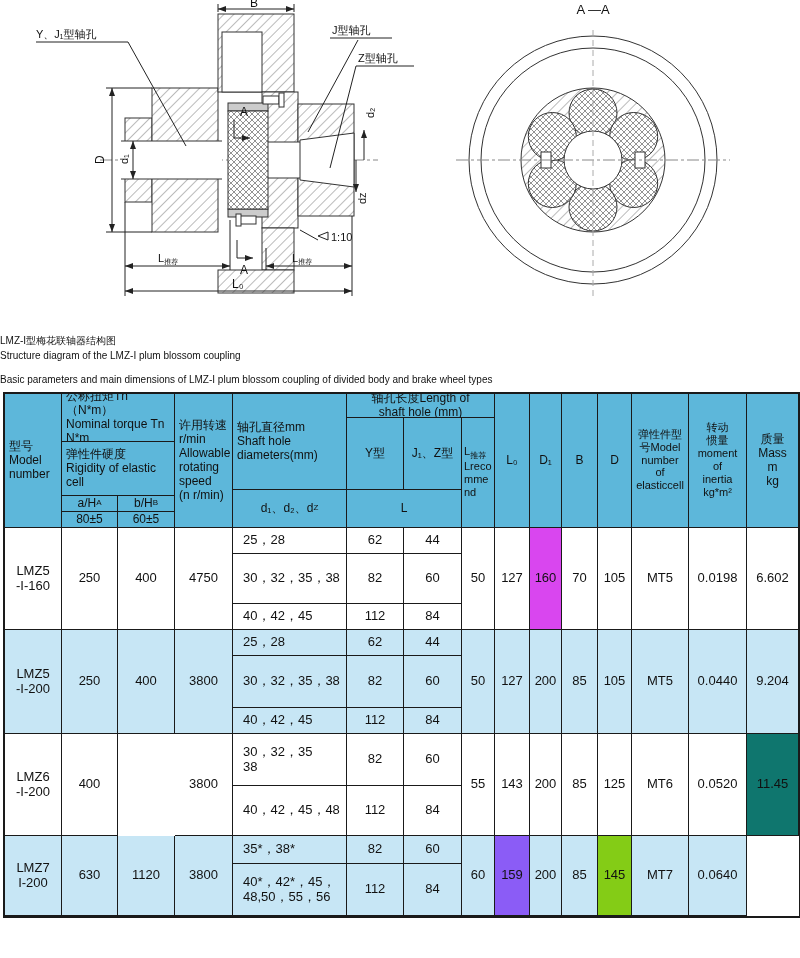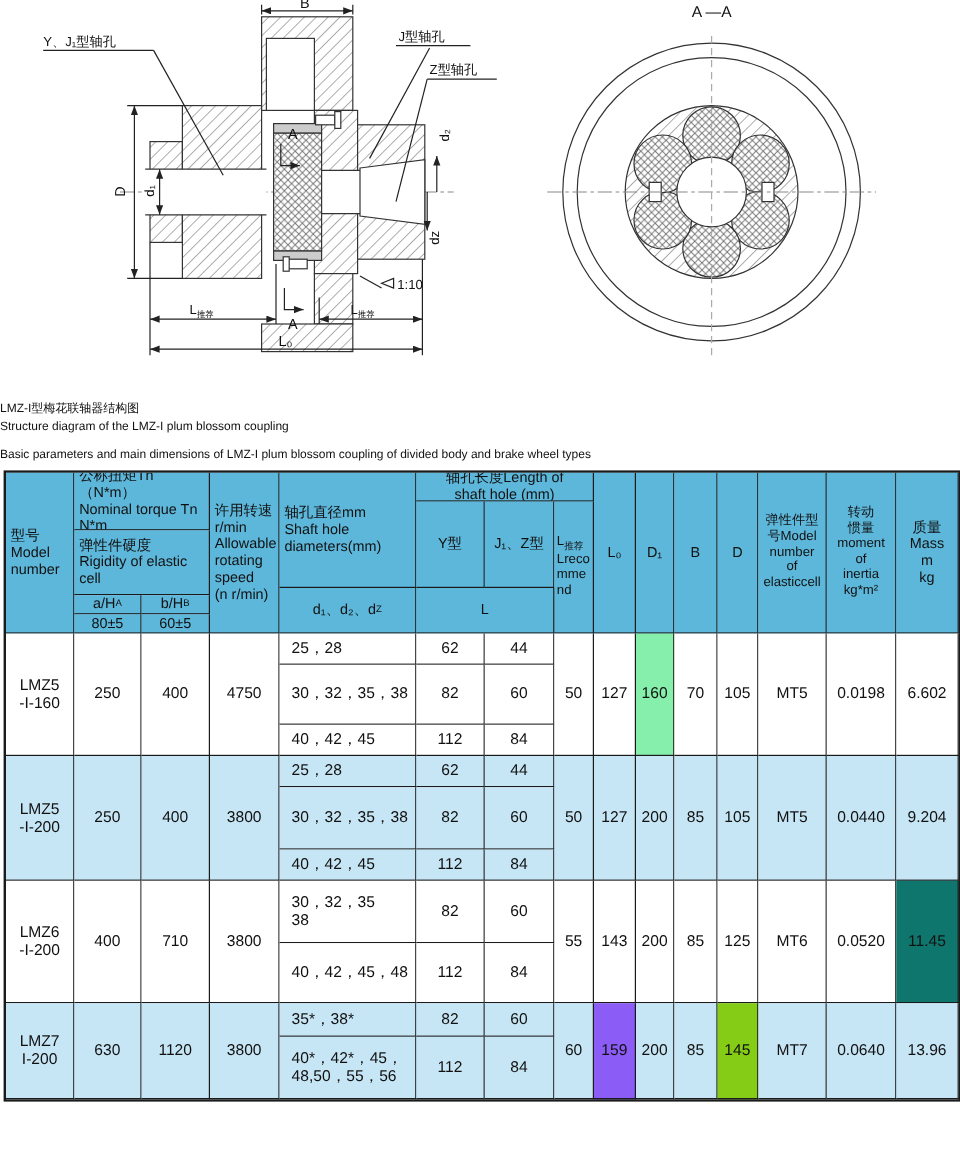--- a/index.html
+++ b/index.html
@@ -219,21 +219,21 @@
     <div class="cell dc" style="grid-area: 7 / 6 / 8 / 7; background: rgb(255, 255, 255);">62</div>
     <div class="cell dc" style="grid-area: 7 / 7 / 8 / 8; background: rgb(255, 255, 255);">44</div>
     <div class="cell dc dleft" style="grid-area: 8 / 5 / 9 / 6; background: rgb(255, 255, 255);">30，32，35，38</div>
     <div class="cell dc" style="grid-area: 8 / 6 / 9 / 7; background: rgb(255, 255, 255);">82</div>
     <div class="cell dc" style="grid-area: 8 / 7 / 9 / 8; background: rgb(255, 255, 255);">60</div>
     <div class="cell dc dleft" style="grid-area: 9 / 5 / 10 / 6; background: rgb(255, 255, 255);">40，42，45</div>
     <div class="cell dc" style="grid-area: 9 / 6 / 10 / 7; background: rgb(255, 255, 255);">112</div>
     <div class="cell dc" style="grid-area: 9 / 7 / 10 / 8; background: rgb(255, 255, 255);">84</div>
     <div class="cell dc" style="grid-area: 7 / 8 / 10 / 9; background: rgb(255, 255, 255);">50</div>
     <div class="cell dc" style="grid-area: 7 / 9 / 10 / 10; background: rgb(255, 255, 255);">127</div>
-    <div class="cell dc" style="grid-area: 7 / 10 / 10 / 11; background: #86efac;">160</div>
+    <div class="cell dc" style="grid-area: 7 / 10 / 10 / 11; background: #d946ef;">160</div>
     <div class="cell dc" style="grid-area: 7 / 11 / 10 / 12; background: rgb(255, 255, 255);">70</div>
     <div class="cell dc" style="grid-area: 7 / 12 / 10 / 13; background: rgb(255, 255, 255);">105</div>
     <div class="cell dc" style="grid-area: 7 / 13 / 10 / 14; background: rgb(255, 255, 255);">MT5</div>
     <div class="cell dc" style="grid-area: 7 / 14 / 10 / 15; background: rgb(255, 255, 255);">0.0198</div>
     <div class="cell dc" style="grid-area: 7 / 15 / 10 / 16; background: rgb(255, 255, 255);">6.602</div>
     <div class="cell dc" style="grid-area: 10 / 1 / 13 / 2; background: rgb(199, 230, 245);">LMZ5
 -I-200</div>
     <div class="cell dc" style="grid-area: 10 / 2 / 13 / 3; background: rgb(199, 230, 245);">250</div>
     <div class="cell dc" style="grid-area: 10 / 3 / 13 / 4; background: rgb(199, 230, 245);">400</div>
     <div class="cell dc" style="grid-area: 10 / 4 / 13 / 5; background: rgb(199, 230, 245);">3800</div>
@@ -250,21 +250,20 @@
     <div class="cell dc" style="grid-area: 10 / 9 / 13 / 10; background: rgb(199, 230, 245);">127</div>
     <div class="cell dc" style="grid-area: 10 / 10 / 13 / 11; background: rgb(199, 230, 245);">200</div>
     <div class="cell dc" style="grid-area: 10 / 11 / 13 / 12; background: rgb(199, 230, 245);">85</div>
     <div class="cell dc" style="grid-area: 10 / 12 / 13 / 13; background: rgb(199, 230, 245);">105</div>
     <div class="cell dc" style="grid-area: 10 / 13 / 13 / 14; background: rgb(199, 230, 245);">MT5</div>
     <div class="cell dc" style="grid-area: 10 / 14 / 13 / 15; background: rgb(199, 230, 245);">0.0440</div>
     <div class="cell dc" style="grid-area: 10 / 15 / 13 / 16; background: rgb(199, 230, 245);">9.204</div>
     <div class="cell dc" style="grid-area: 13 / 1 / 15 / 2; background: rgb(255, 255, 255);">LMZ6
 -I-200</div>
     <div class="cell dc" style="grid-area: 13 / 2 / 15 / 3; background: rgb(255, 255, 255);">400</div>
-    <div class="cell dc" style="grid-area: 13 / 3 / 15 / 4; background: rgb(255, 255, 255);">710</div>
     <div class="cell dc" style="grid-area: 13 / 4 / 15 / 5; background: rgb(255, 255, 255);">3800</div>
     <div class="cell dc dleft" style="grid-area: 13 / 5 / 14 / 6; background: rgb(255, 255, 255);">30，32，35
 38</div>
     <div class="cell dc" style="grid-area: 13 / 6 / 14 / 7; background: rgb(255, 255, 255);">82</div>
     <div class="cell dc" style="grid-area: 13 / 7 / 14 / 8; background: rgb(255, 255, 255);">60</div>
     <div class="cell dc dleft" style="grid-area: 14 / 5 / 15 / 6; background: rgb(255, 255, 255);">40，42，45，48</div>
     <div class="cell dc" style="grid-area: 14 / 6 / 15 / 7; background: rgb(255, 255, 255);">112</div>
     <div class="cell dc" style="grid-area: 14 / 7 / 15 / 8; background: rgb(255, 255, 255);">84</div>
     <div class="cell dc" style="grid-area: 13 / 8 / 15 / 9; background: rgb(255, 255, 255);">55</div>
     <div class="cell dc" style="grid-area: 13 / 9 / 15 / 10; background: rgb(255, 255, 255);">143</div>
@@ -286,14 +285,13 @@
 48,50，55，56</div>
     <div class="cell dc" style="grid-area: 16 / 6 / 17 / 7; background: rgb(199, 230, 245);">112</div>
     <div class="cell dc" style="grid-area: 16 / 7 / 17 / 8; background: rgb(199, 230, 245);">84</div>
     <div class="cell dc" style="grid-area: 15 / 8 / 17 / 9; background: rgb(199, 230, 245);">60</div>
     <div class="cell dc" style="grid-area: 15 / 9 / 17 / 10; background: #8b5cf6;">159</div>
     <div class="cell dc" style="grid-area: 15 / 10 / 17 / 11; background: rgb(199, 230, 245);">200</div>
     <div class="cell dc" style="grid-area: 15 / 11 / 17 / 12; background: rgb(199, 230, 245);">85</div>
     <div class="cell dc" style="grid-area: 15 / 12 / 17 / 13; background: #84cc16;">145</div>
     <div class="cell dc" style="grid-area: 15 / 13 / 17 / 14; background: rgb(199, 230, 245);">MT7</div>
     <div class="cell dc" style="grid-area: 15 / 14 / 17 / 15; background: rgb(199, 230, 245);">0.0640</div>
-    <div class="cell dc" style="grid-area: 15 / 15 / 17 / 16; background: rgb(199, 230, 245);">13.96</div>
   </div>
 
 </body></html>

